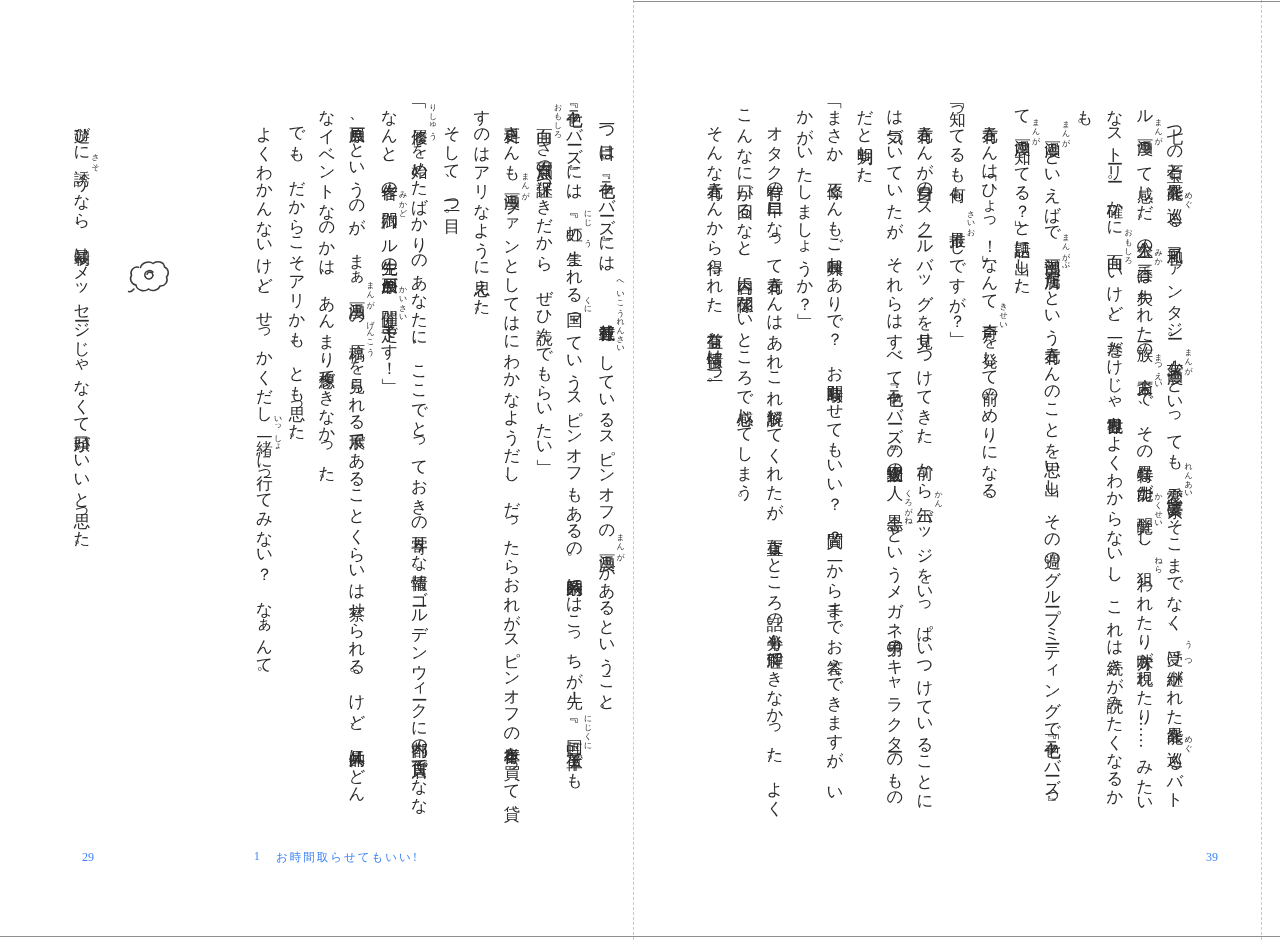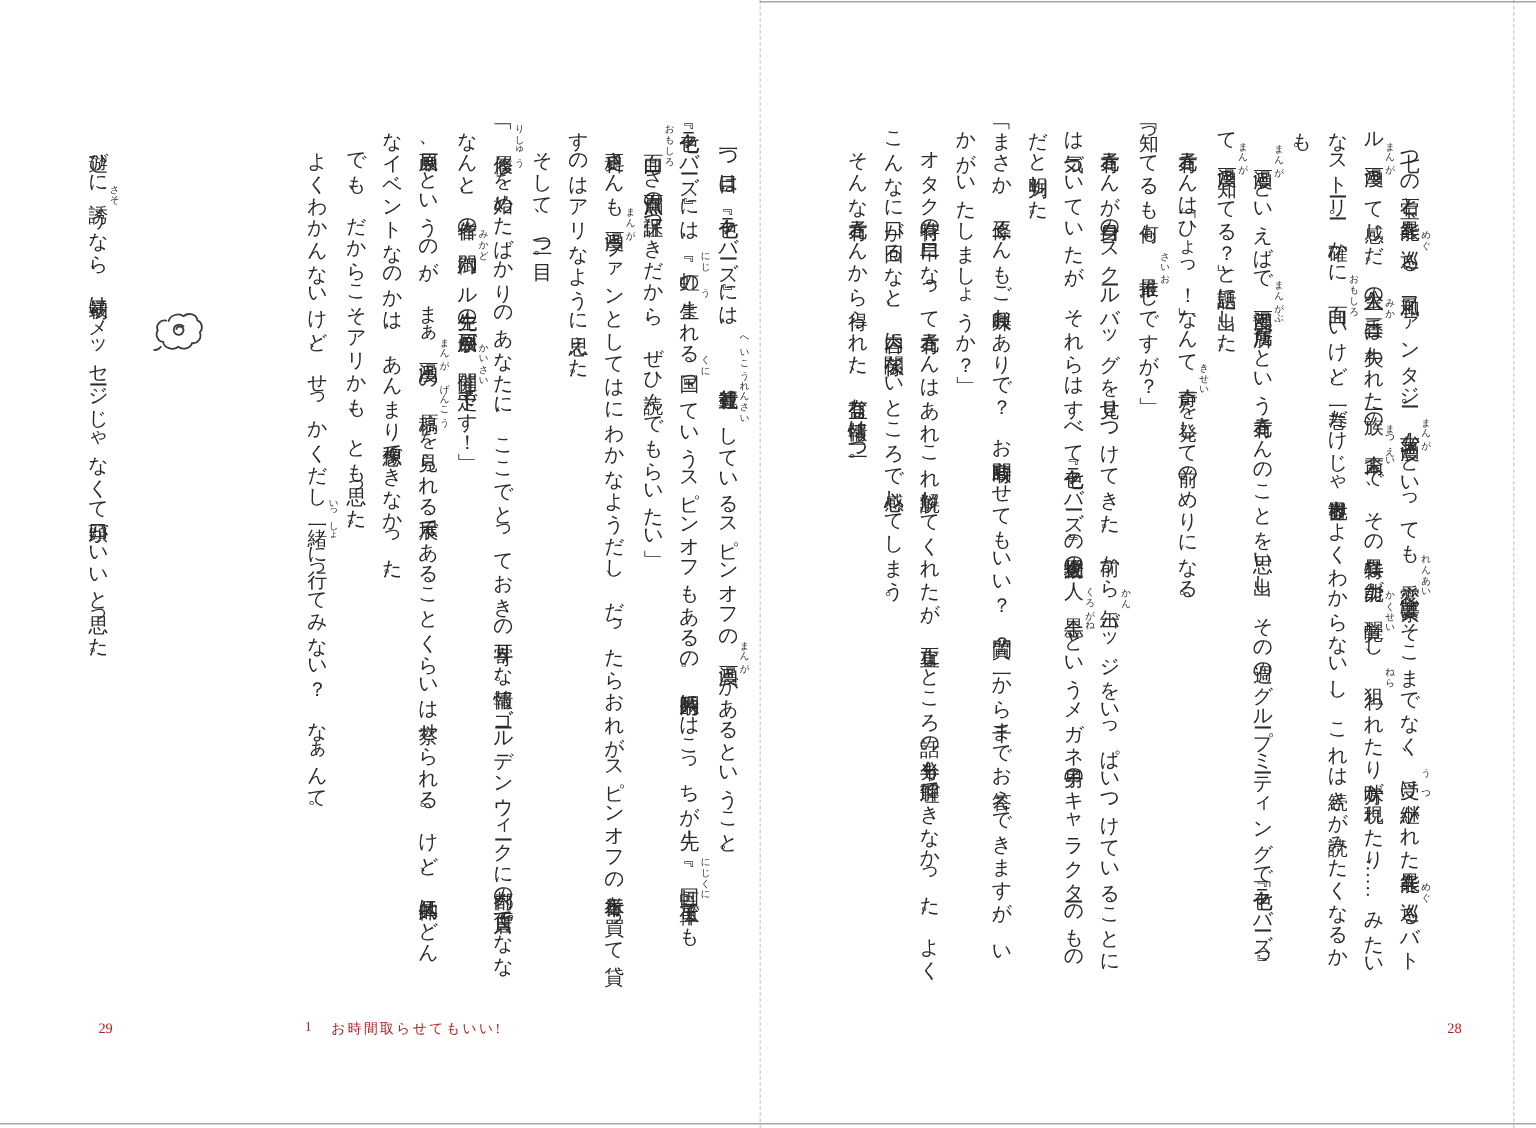--- a/index.html
+++ b/index.html
@@ -29,21 +29,21 @@
   .para{margin:0;padding:0;}
   .para.indent{text-indent:16.5px;}
   ruby{ruby-align:center;}
   rt{font-size:8px;letter-spacing:0;color:#2b2b2b;}
   .scene-break{width:150px;}
 
   
   #scene-doodle{position:absolute;left:126px;top:252px;}
 
   
-  .footer-text{position:absolute;top:850px;font-size:12px;color:#b91c1c;}
+  .footer-text{position:absolute;top:850px;font-size:12px;color:#3b82f6;}
   #page-num-left{left:82px;}
   #page-num-right{left:1206px;}
   #footer-chapter{left:254px;font-size:11.5px;}
   #footer-title{left:276px;font-size:11.5px;letter-spacing:2px;}
 </style>
 </head>
 <body>
 
 <div class="vline" id="fold-line"></div>
 <div class="vline" id="right-edge-line"></div>
@@ -78,13 +78,13 @@
   <g fill="none" stroke="#3c3c3c" stroke-width="1.5" stroke-linecap="round">
     <path d="M14.5,15.5 C16,10.5 23,8.5 27,11.5 C31,8 38,10 38.5,15 C42.5,16.5 43.5,22 40.5,25 C42.5,29.5 39,34.5 34,34 C32.5,38.5 26,40 22.5,37 C18,40.5 10.5,38 10,33 C5.5,32.5 3,27 5.5,23.5 C3.5,19 7.5,14 12.5,15.2"></path>
     <path d="M27,20 C24.5,17.5 20,18.5 19,21.5 C18,24.5 20.5,27.5 23.5,27 C26.5,26.5 28,23 26,21 C24.5,19.5 21.5,20 21,22.3"></path>
     <path d="M8,37 C6.5,39 4.5,40 2.5,39.5"></path>
   </g>
 </svg>
 
 <div class="footer-text" id="page-num-left">29</div>
 <div class="footer-text" id="footer-chapter">1</div>
 <div class="footer-text" id="footer-title">お時間取らせてもいい!</div>
-<div class="footer-text" id="page-num-right">28</div>
+<div class="footer-text" id="page-num-right">39</div>
 
 </body></html>

